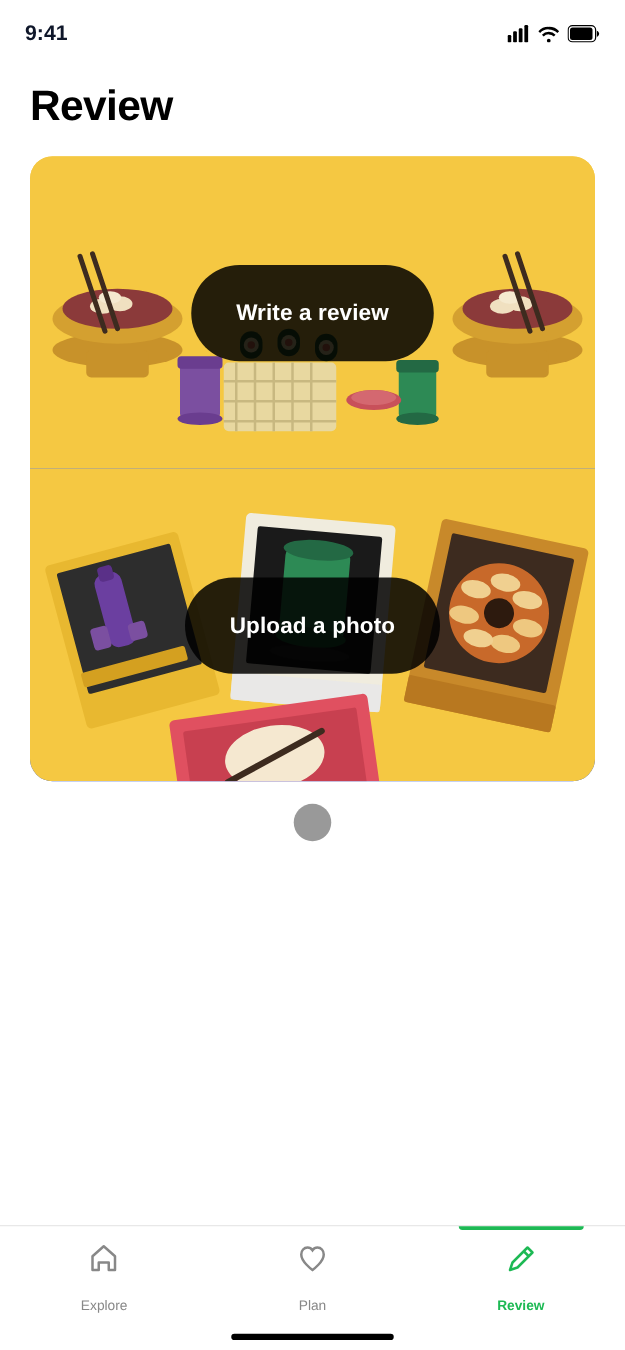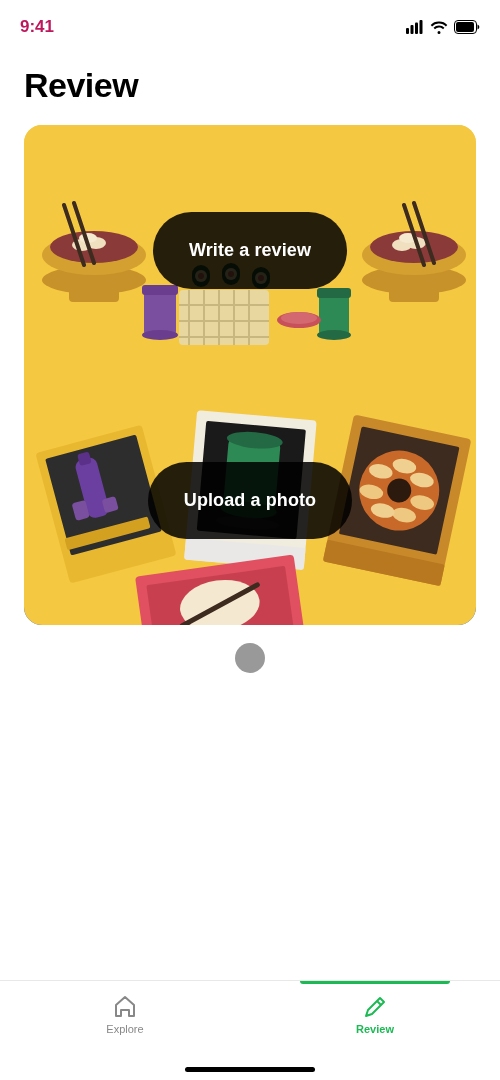--- a/index.html
+++ b/index.html
@@ -19,21 +19,21 @@
       display: flex;
       justify-content: space-between;
       align-items: center;
       padding: 12px 20px 8px;
       height: 50px;
     }
 
     .status-time {
       font-size: 17px;
       font-weight: 600;
-      color: #be185d;
+      color: #0f172a;
     }
 
     .status-icons {
       display: flex;
       align-items: center;
       gap: 6px;
     }
 
     
     .page-title {
@@ -127,21 +127,21 @@
       display: flex;
       align-items: flex-start;
       padding-top: 12px;
     }
 
     .nav-item {
       flex: 1;
       display: flex;
       flex-direction: column;
       align-items: center;
-      gap: 2px;
+      gap: 18px;
       cursor: pointer;
       position: relative;
     }
 
     .nav-item.active .nav-label {
       color: #1DB954;
       font-weight: 600;
     }
 
     .nav-item.active::before {
@@ -357,20 +357,28 @@
   <div class="nav-item">
     <div class="nav-icon">
       <svg width="26" height="26" viewBox="0 0 26 26" fill="none">
         <path d="M4 11L13 3L22 11V22H17V16H9V22H4V11Z" stroke="#888" stroke-width="2" stroke-linejoin="round" fill="none"></path>
       </svg>
     </div>
     <span class="nav-label">Explore</span>
   </div>
 
 
+  <div class="nav-item">
+    <div class="nav-icon">
+      <svg width="26" height="26" viewBox="0 0 26 26" fill="none">
+        <path d="M13 22C13 22 4 15.5 4 9.5C4 6.5 6.2 4 9 4C10.8 4 12.2 5 13 6.2C13.8 5 15.2 4 17 4C19.8 4 22 6.5 22 9.5C22 15.5 13 22 13 22Z" stroke="#888" stroke-width="2" fill="none"></path>
+      </svg>
+    </div>
+    <span class="nav-label">Plan</span>
+  </div>
 
   <div class="nav-item active">
     <div class="nav-icon">
       <svg width="26" height="26" viewBox="0 0 26 26" fill="none">
         <path d="M18 4L22 8L10 20L4 22L6 16L18 4Z" stroke="#1DB954" stroke-width="2" stroke-linejoin="round" fill="none"></path>
         <line x1="15" y1="7" x2="19" y2="11" stroke="#1DB954" stroke-width="2"></line>
       </svg>
     </div>
     <span class="nav-label">Review</span>
   </div>

